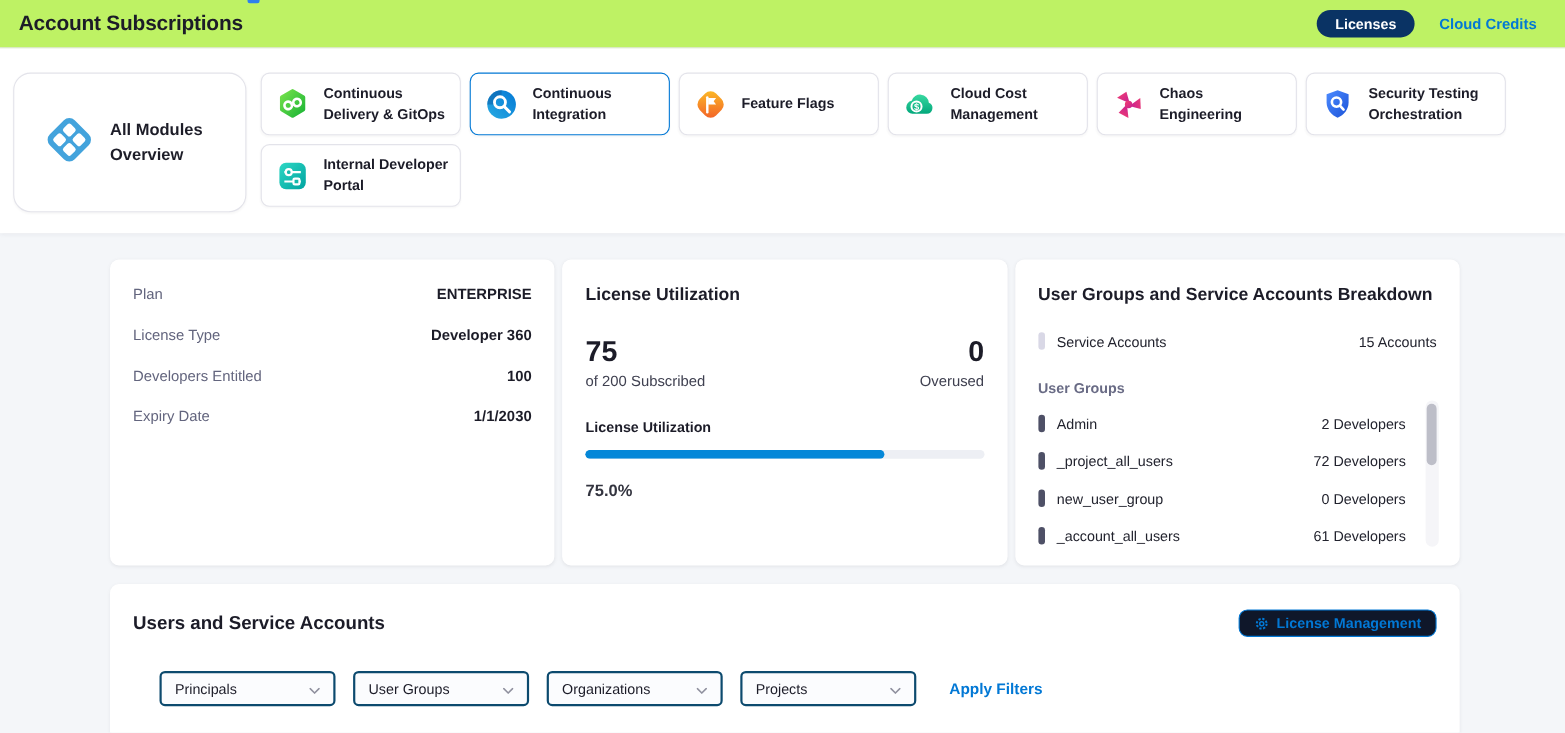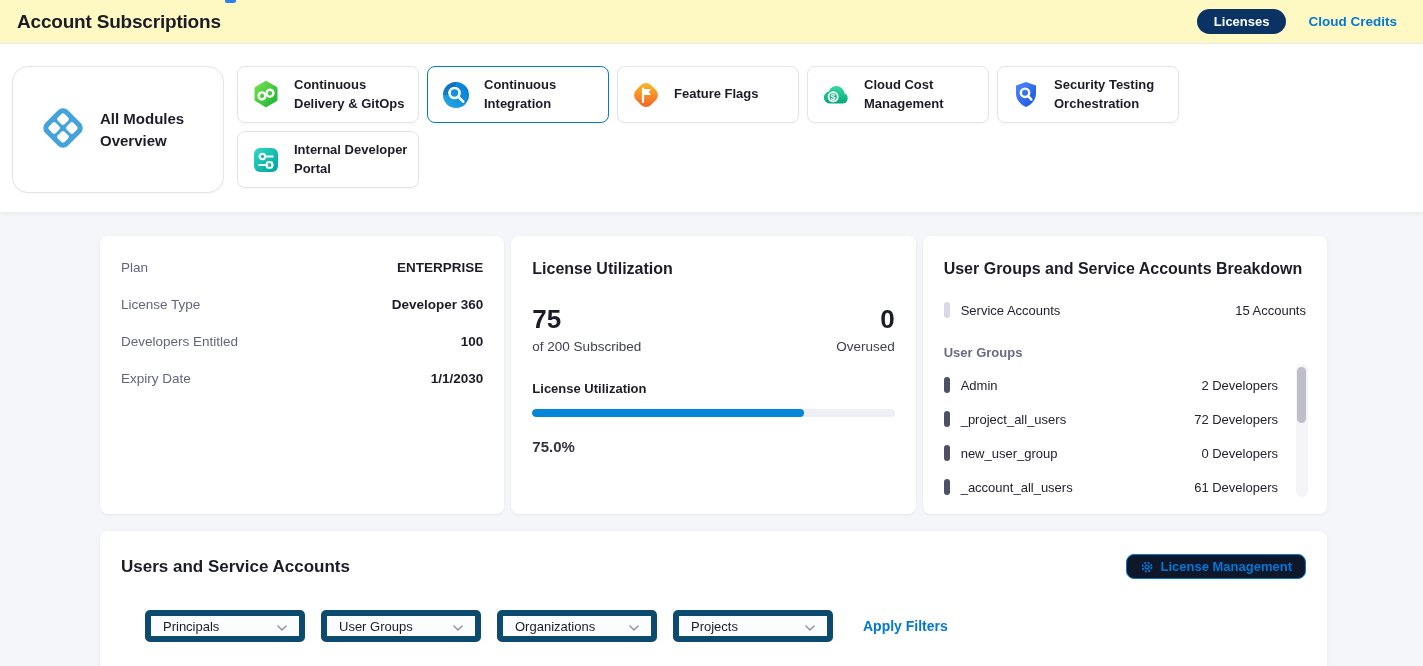--- a/index.html
+++ b/index.html
@@ -3,21 +3,21 @@
 <meta charset="utf-8">
 <style>
   * { margin:0; padding:0; box-sizing:border-box; }
   html,body { width:1423px; height:666px; overflow:hidden; }
   body {
     font-family:"Liberation Sans","DejaVu Sans",sans-serif;
     background:#f4f6f9; color:#1d1d28;
   }
   
   .topbar {
-    position:relative; height:44px; background:#fef9c3;
+    position:relative; height:44px; background:#bef264;
     border-bottom:1px solid #e7e7ee;
     display:flex; align-items:center; padding:0 26px 0 17px;
   }
   .tab-fragment {
     position:absolute; left:225px; top:0; width:11px; height:3px;
     background:#2f80ed; border-radius:0 0 2px 2px;
   }
   .page-title { font-size:19px; font-weight:700; color:#1c1c28; letter-spacing:-.2px; }
   .topbar-right { margin-left:auto; display:flex; align-items:center; gap:22px; }
   .pill-btn {
@@ -105,21 +105,21 @@
   .bottom-head { display:flex; align-items:center; justify-content:space-between; }
   .bottom-title { font-size:17px; font-weight:700; color:#1c1c28; }
   .lm-btn {
     display:inline-flex; align-items:center; gap:7px;
     border:1px solid #0278d5; color:#0278d5; background:#0f172a;
     border-radius:8px; padding:4px 13px; font-size:13px; font-weight:700;
     cursor:pointer; font-family:inherit;
   }
   .filters-row { margin-top:31px; display:flex; align-items:center; gap:16px; padding-left:24px; }
   .filter-select {
-    width:160px; height:32px; border:6px solid #0c4a6e; border-radius:5px;
+    width:160px; height:32px; border:2px solid #0c4a6e; border-radius:5px;
     background:#fbfcfe; display:flex; align-items:center; justify-content:space-between;
     padding:0 12px; font-size:13px; color:#1c1c28; cursor:pointer;
   }
   .apply-link { margin-left:14px; color:#0278d5; font-size:14px; font-weight:700; cursor:pointer; text-decoration:none; }
 </style>
 </head>
 <body>
 
 <div class="topbar">
   <div class="tab-fragment"></div>
@@ -213,20 +213,39 @@
               </linearGradient>
             </defs>
           <path d="M9.5 24.5a6 6 0 0 1-.7-11.9 8 8 0 0 1 15.6 1.7 5.3 5.3 0 0 1-1.9 10.2z" fill="url(#g-ccm)"></path>
           <circle cx="13.2" cy="17.8" r="4.6" fill="none" stroke="#fff" stroke-width="1.8"></circle>
           <text x="13.2" y="21" font-size="8.5" font-weight="bold" fill="#fff" text-anchor="middle" font-family="Liberation Sans, DejaVu Sans, sans-serif">$</text>
         </svg>
       </span>
       <span class="mod-label">Cloud Cost Management</span>
     </div>
 
+    <div class="module-card">
+      <span class="mod-icon">
+        <svg width="32" height="32" viewBox="0 0 32 32">
+          <defs>
+              <linearGradient id="g-ce" x1="0" y1="0" x2="1" y2="1">
+            <stop offset="0" stop-color="#F5416E"></stop>
+                <stop offset="1" stop-color="#C51E94"></stop>
+              </linearGradient>
+            </defs>
+          <g fill="url(#g-ce)">
+            <path id="ce-blade" d="M17 14.8L5.5 9.8 14 4.4z"></path>
+            <use href="#ce-blade" transform="rotate(120 16 16)"></use>
+            <use href="#ce-blade" transform="rotate(240 16 16)"></use>
+            <circle cx="16" cy="16" r="3.4"></circle>
+          </g>
+        </svg>
+      </span>
+      <span class="mod-label">Chaos Engineering</span>
+    </div>
 
     <div class="module-card">
       <span class="mod-icon">
         <svg width="32" height="32" viewBox="0 0 32 32">
           <defs>
               <linearGradient id="g-sto" x1="0" y1="0" x2="1" y2="1">
             <stop offset="0" stop-color="#4D8BFF"></stop>
                 <stop offset="1" stop-color="#1B53D8"></stop>
               </linearGradient>
             </defs>

